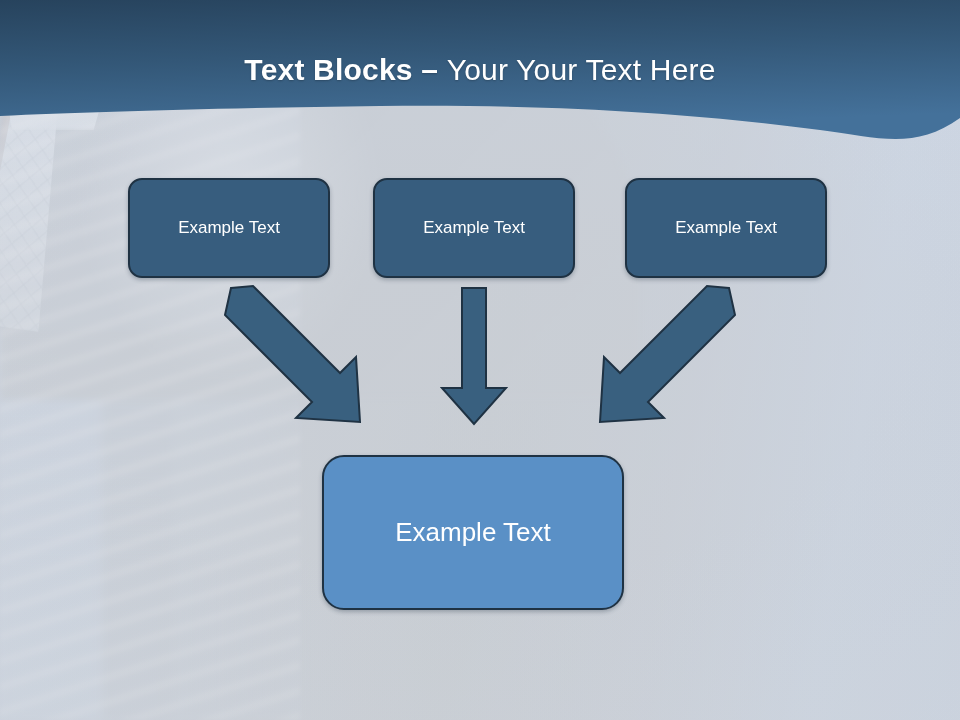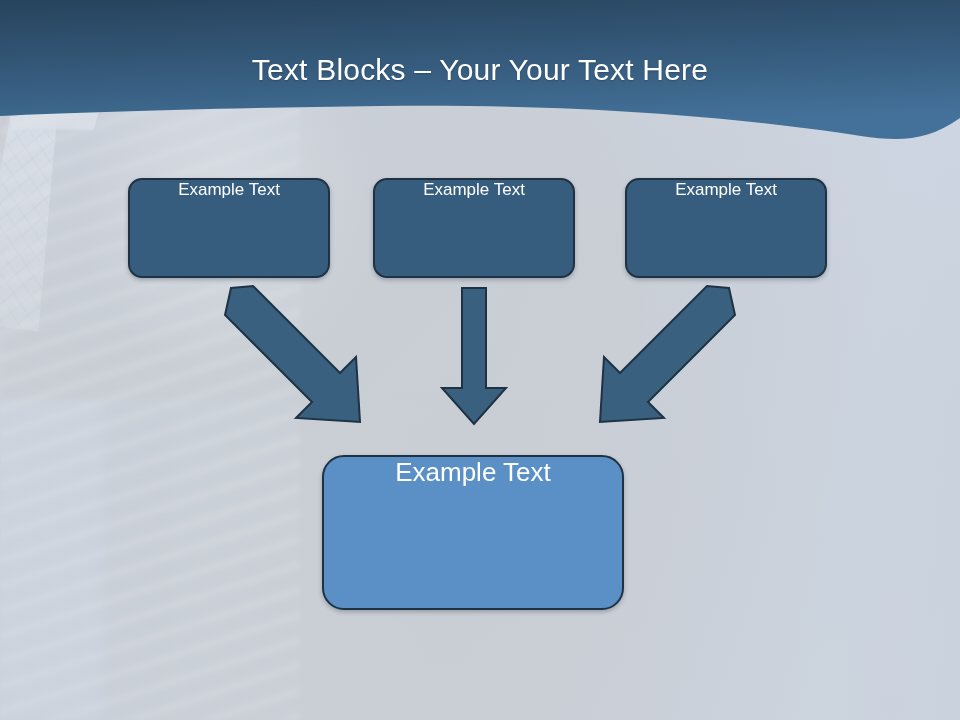--- a/index.html
+++ b/index.html
@@ -215,28 +215,29 @@
     left: 0; top: 52px;
     width: 960px;
     text-align: center;
     color: #ffffff;
     font-size: 30px;
     line-height: 36px;
     letter-spacing: .2px;
     white-space: nowrap;
     text-shadow: 0 1px 2px rgba(0,0,0,.22);
   }
-  #slide-title .strong { font-weight: normal; margin-top: 9px; }
+  #slide-title .strong { font-weight: bold; margin-top: 9px; }
   #slide-title .light  { font-weight: normal; }
 
   
   .box {
     position: absolute;
     box-sizing: border-box;
     display: flex;
+    align-items: center;
     justify-content: center;
     color: #ffffff;
     border-radius: 14px;
     box-shadow: 0 2px 4px rgba(30,45,62,.30);
   }
   .box.top {
     width: 202px;
     height: 100px;
     top: 178px;
     background: #375d7e;

